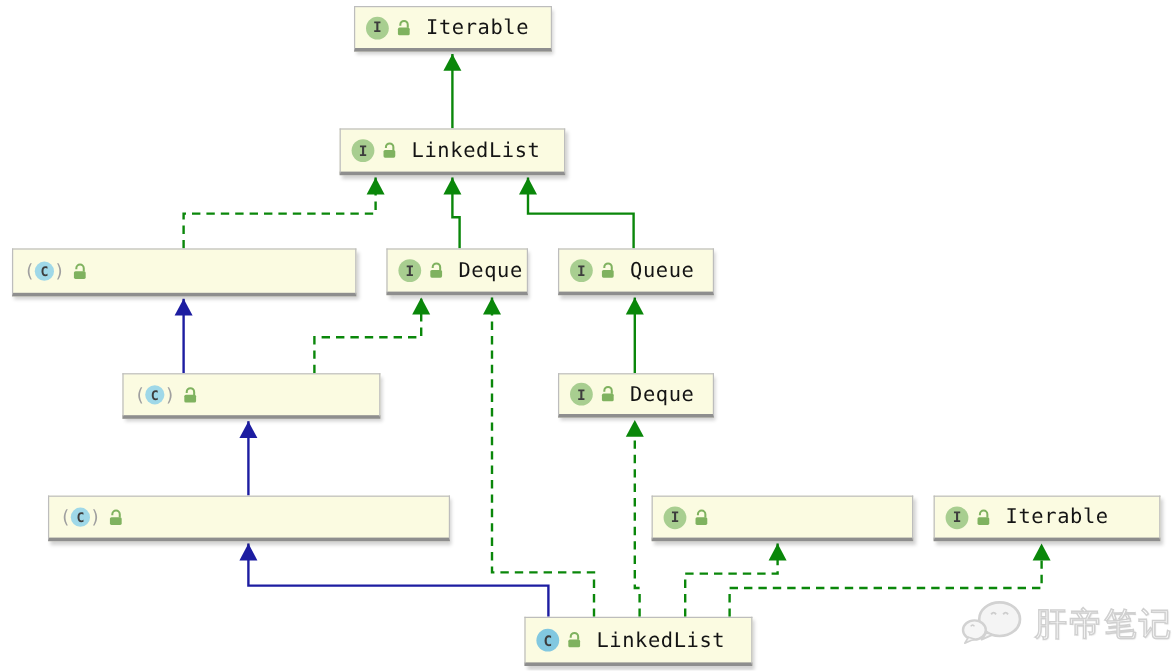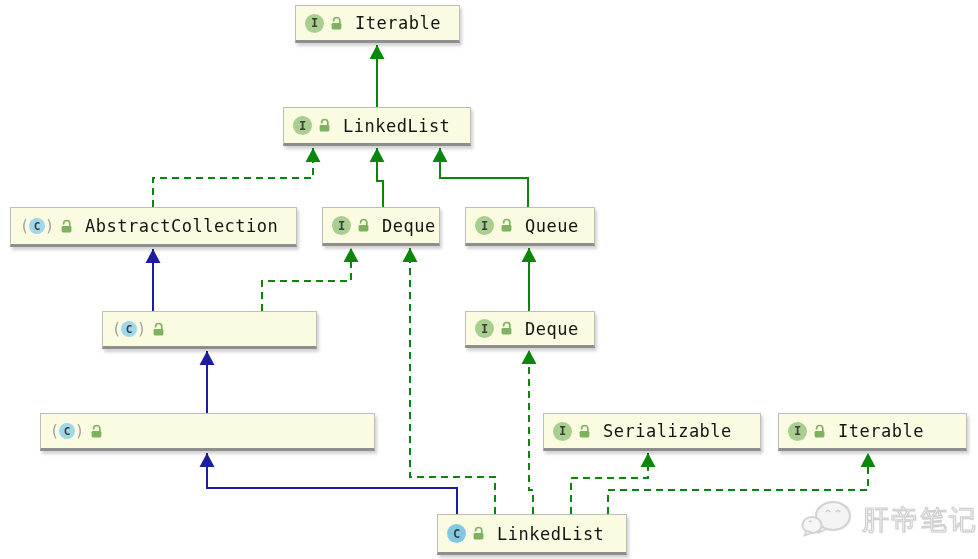--- a/index.html
+++ b/index.html
@@ -155,21 +155,20 @@
           <span class="paren">(</span>
           <span class="icon-circle small aclass-fill">C</span>
           <span class="paren">)</span>
         </span>
         <span class="lock">
           <svg width="15" height="15" viewBox="0 0 15 15">
             <path d="M10.8 7.2 V4.6 a3.1 3.1 0 0 0 -6.2 0 V5.4" fill="none" stroke="#7fb25f" stroke-width="1.7"></path>
             <rect x="2.6" y="7.0" width="9.8" height="6.4" rx="1.3" fill="#7fb25f"></rect>
           </svg>
         </span>
-        <span class="label">AbstractCollection</span>
       </div>
       <div class="node" style="left: 322px; top: 207px; width: 118px; height: 39px;">
         <span class="icon-wrap">
           <span class="icon-circle iface-fill">I</span>
         </span>
         <span class="lock">
           <svg width="15" height="15" viewBox="0 0 15 15">
             <path d="M10.8 7.2 V4.6 a3.1 3.1 0 0 0 -6.2 0 V5.4" fill="none" stroke="#7fb25f" stroke-width="1.7"></path>
             <rect x="2.6" y="7.0" width="9.8" height="6.4" rx="1.3" fill="#7fb25f"></rect>
           </svg>
@@ -229,21 +228,20 @@
       <div class="node" style="left: 543px; top: 413px; width: 218px; height: 38px;">
         <span class="icon-wrap">
           <span class="icon-circle iface-fill">I</span>
         </span>
         <span class="lock">
           <svg width="15" height="15" viewBox="0 0 15 15">
             <path d="M10.8 7.2 V4.6 a3.1 3.1 0 0 0 -6.2 0 V5.4" fill="none" stroke="#7fb25f" stroke-width="1.7"></path>
             <rect x="2.6" y="7.0" width="9.8" height="6.4" rx="1.3" fill="#7fb25f"></rect>
           </svg>
         </span>
-        <span class="label">Serializable</span>
       </div>
       <div class="node" style="left: 778px; top: 413px; width: 189px; height: 38px;">
         <span class="icon-wrap">
           <span class="icon-circle iface-fill">I</span>
         </span>
         <span class="lock">
           <svg width="15" height="15" viewBox="0 0 15 15">
             <path d="M10.8 7.2 V4.6 a3.1 3.1 0 0 0 -6.2 0 V5.4" fill="none" stroke="#7fb25f" stroke-width="1.7"></path>
             <rect x="2.6" y="7.0" width="9.8" height="6.4" rx="1.3" fill="#7fb25f"></rect>
           </svg>

